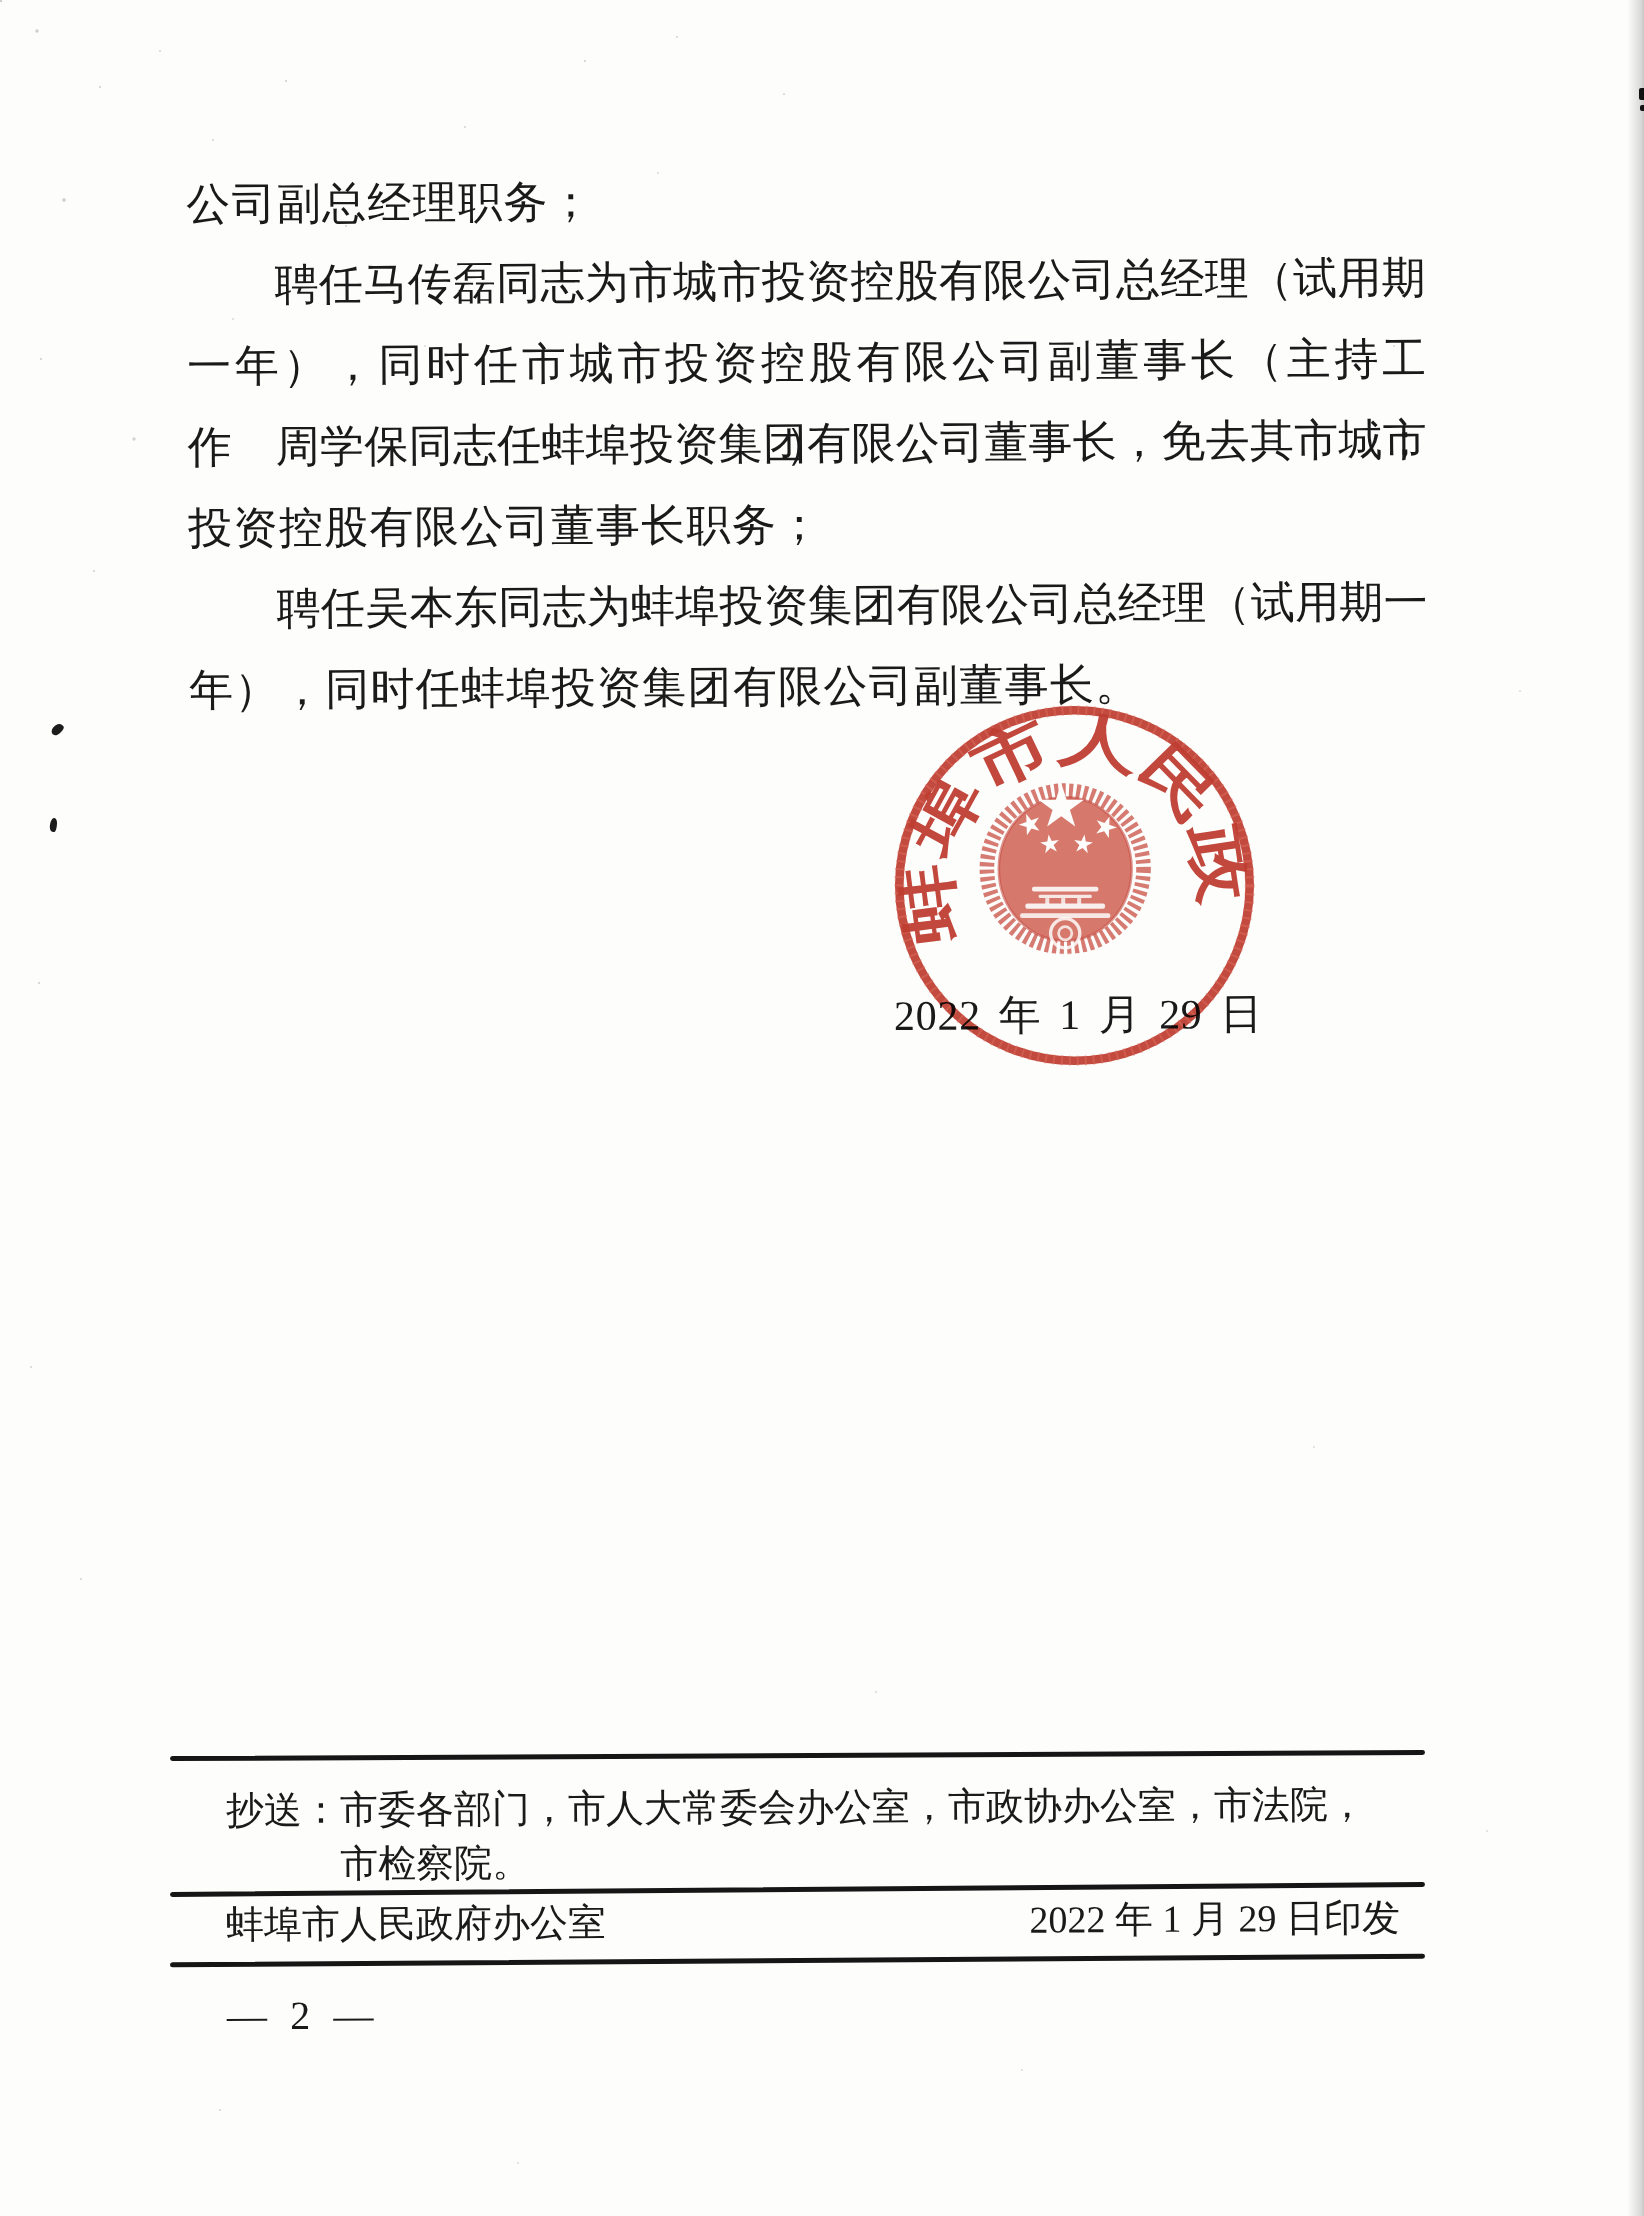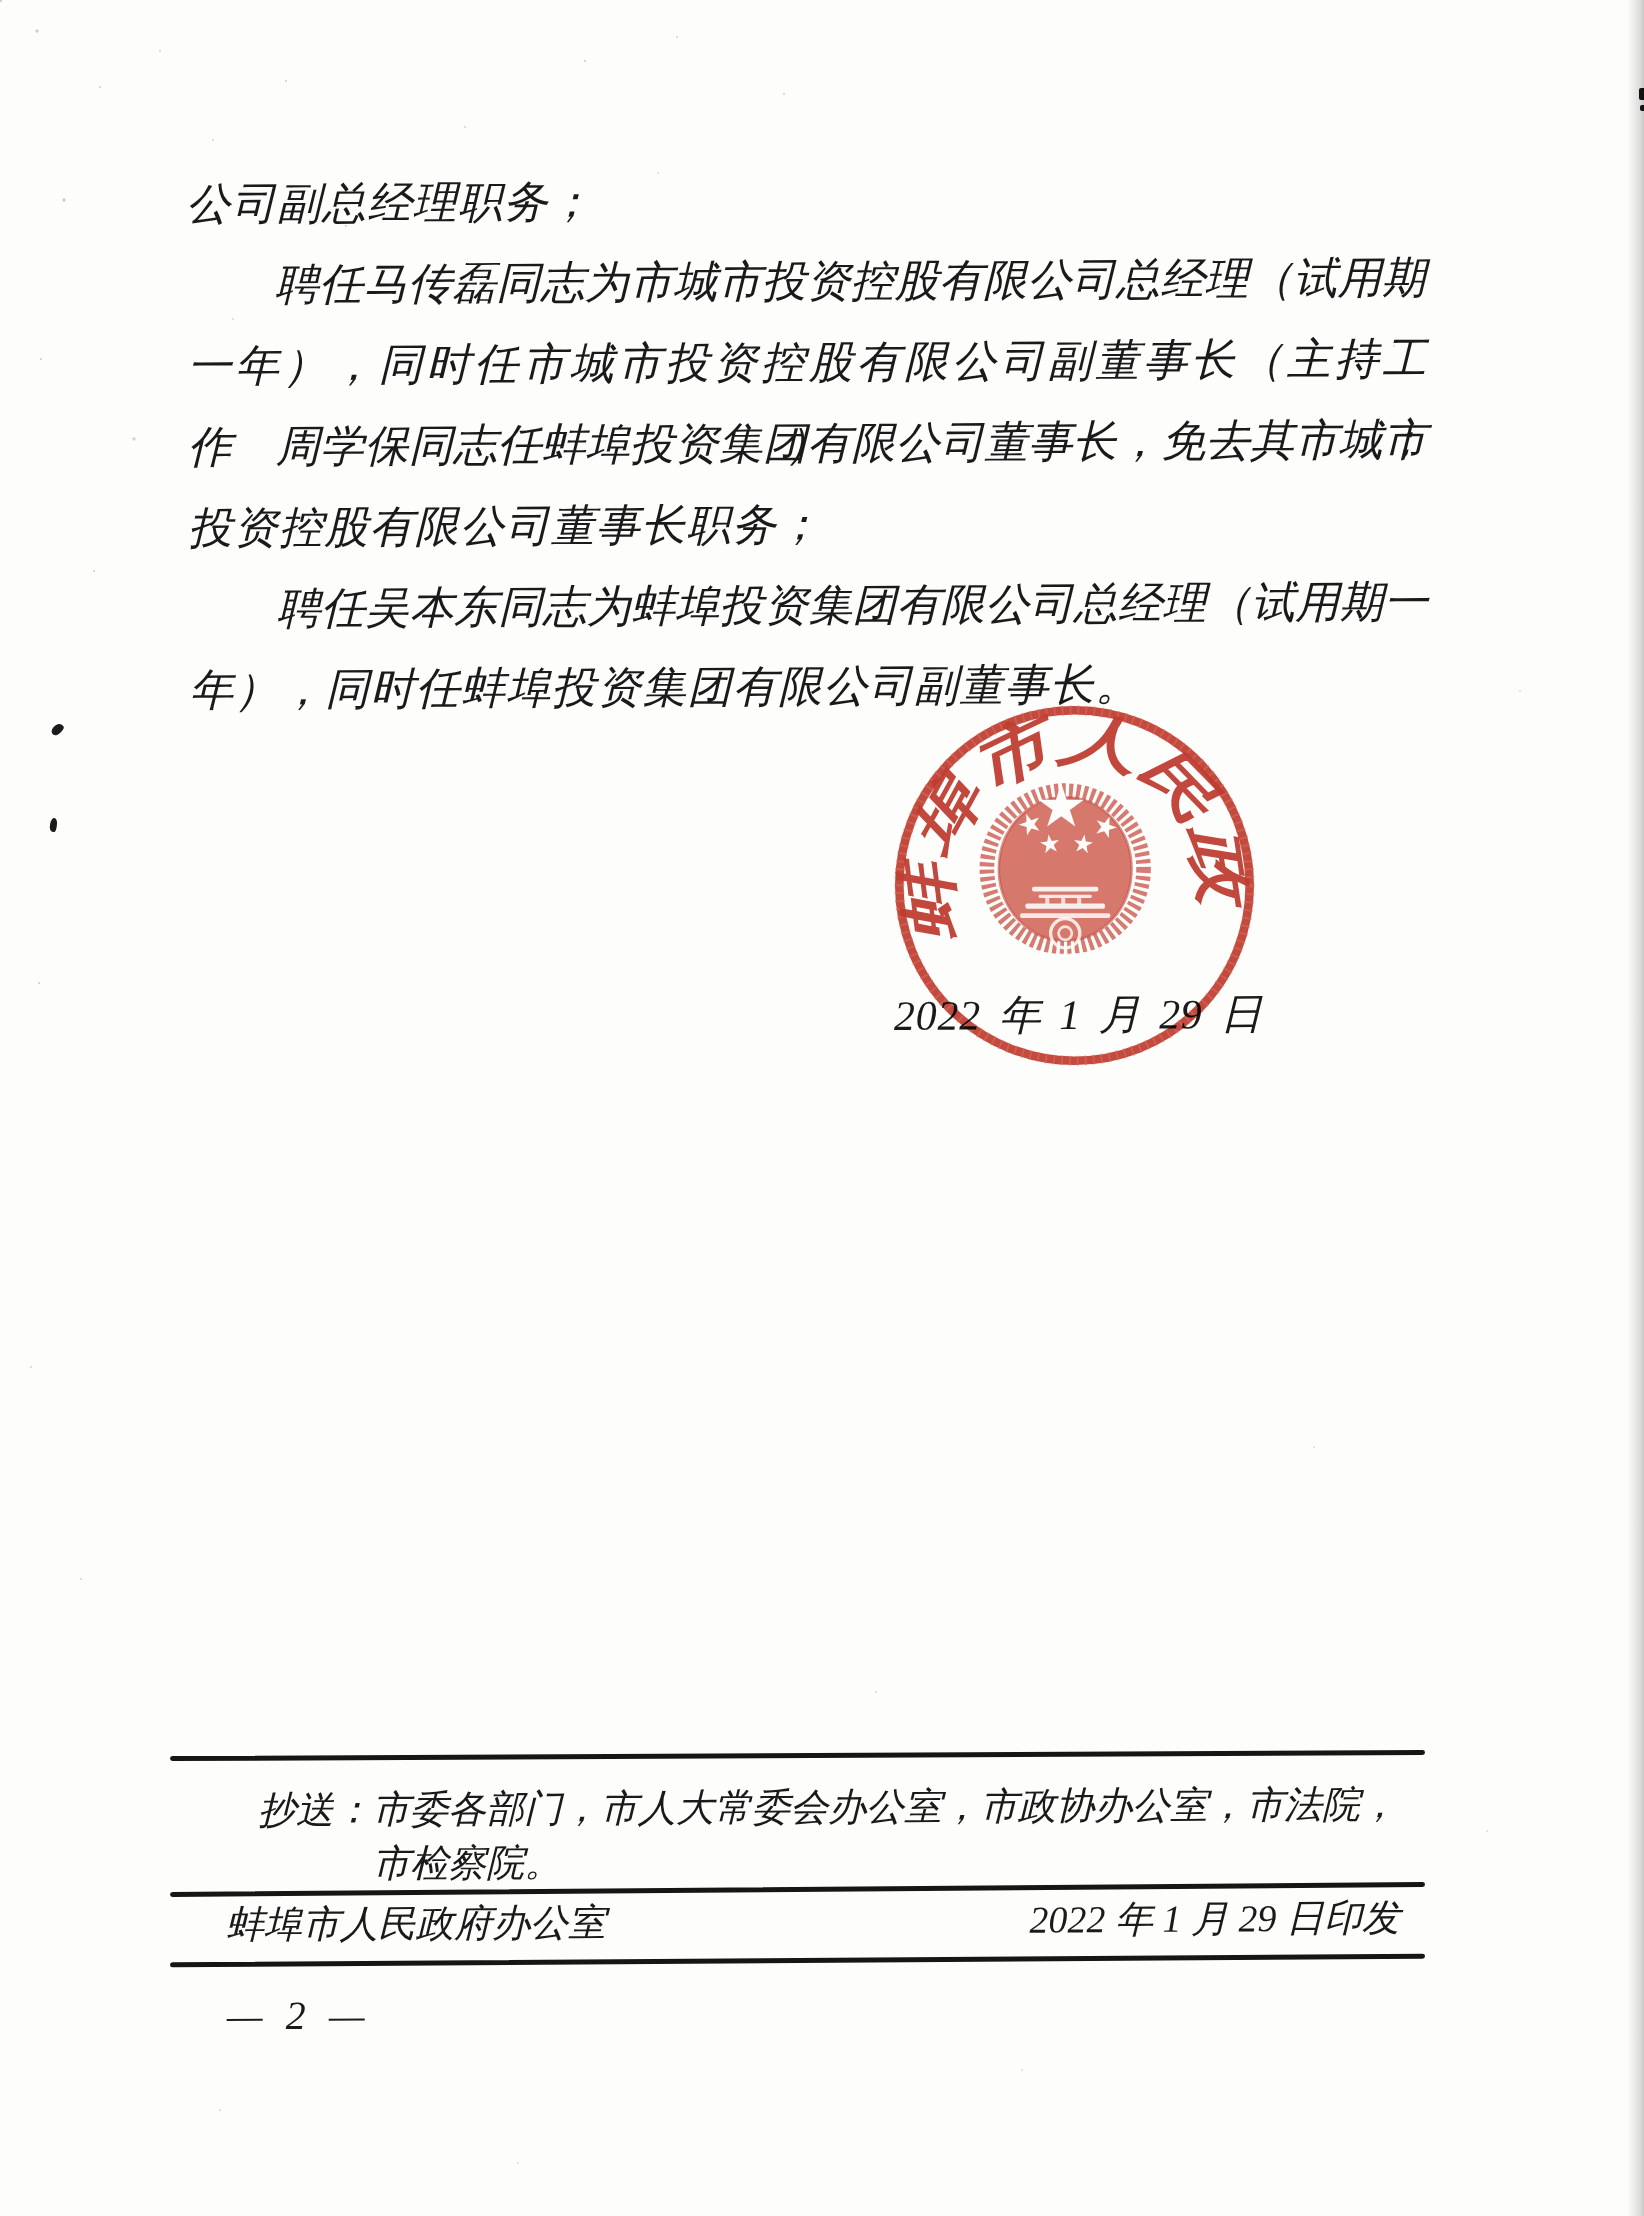--- a/index.html
+++ b/index.html
@@ -3,21 +3,20 @@
 <meta charset="utf-8">
 <style>
   html,body{margin:0;padding:0;background:#888;}
   .page{
     position:relative;
     width:1644px;height:2216px;
     background:#fdfdfc;
     overflow:hidden;
     font-family:"Liberation Serif","DejaVu Serif",serif;
     color:#1a1a1a;
-    font-style:italic;
   }
   
   .doc-body{
     position:absolute;left:186px;top:164px;width:1239px;
     transform:rotate(-0.35deg);transform-origin:0 0;
   }
   .doc-body p{
     margin:0;height:81px;line-height:81px;
     font-size:44px;letter-spacing:1.3px;white-space:nowrap;
     font-weight:500;
@@ -42,21 +41,21 @@
   .rule{position:absolute;left:170px;width:1255px;height:4.6px;background:#161616;border-radius:2.7px;}
   .rule1{top:1753px;transform:rotate(-0.28deg);}
   .rule2{top:1887px;transform:rotate(-0.45deg);}
   .rule3{top:1958px;transform:rotate(-0.40deg);}
   .cc-block{
     position:absolute;left:226px;top:1780px;width:1194px;
     font-size:38px;line-height:54px;transform:rotate(-0.3deg);
     font-weight:500;
   }
   .cc-row{display:flex;}
-  .cc-label{flex:0 0 auto;margin-left:32px;}
+  .cc-label{flex:0 0 auto;}
   .cc-lines{flex:1 1 auto;}
   .cc-lines div{white-space:nowrap;}
   .issuer-row{
     position:absolute;left:226px;top:1899px;width:1174px;
     display:flex;justify-content:space-between;align-items:flex-start;
     font-size:38px;line-height:44px;transform:rotate(-0.35deg);
     font-weight:500;white-space:nowrap;
   }
   .page-num{
     position:absolute;left:227px;top:1995px;

